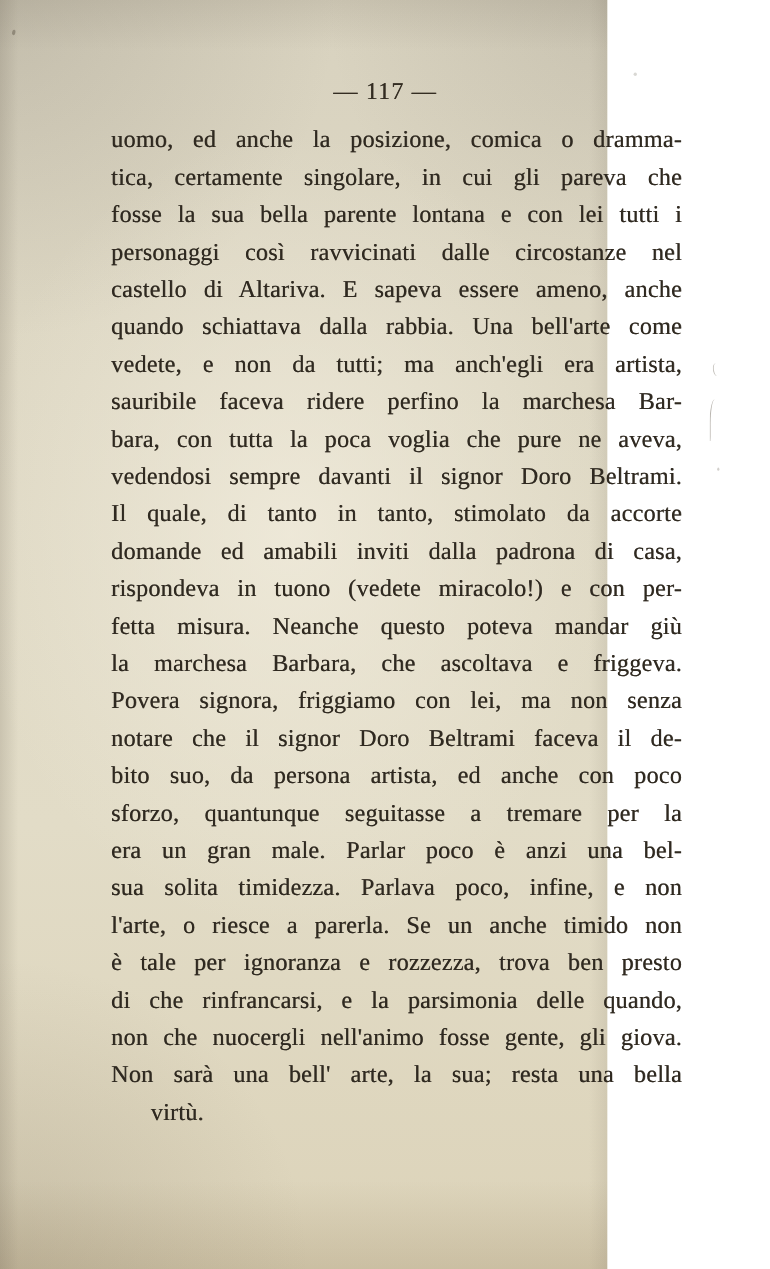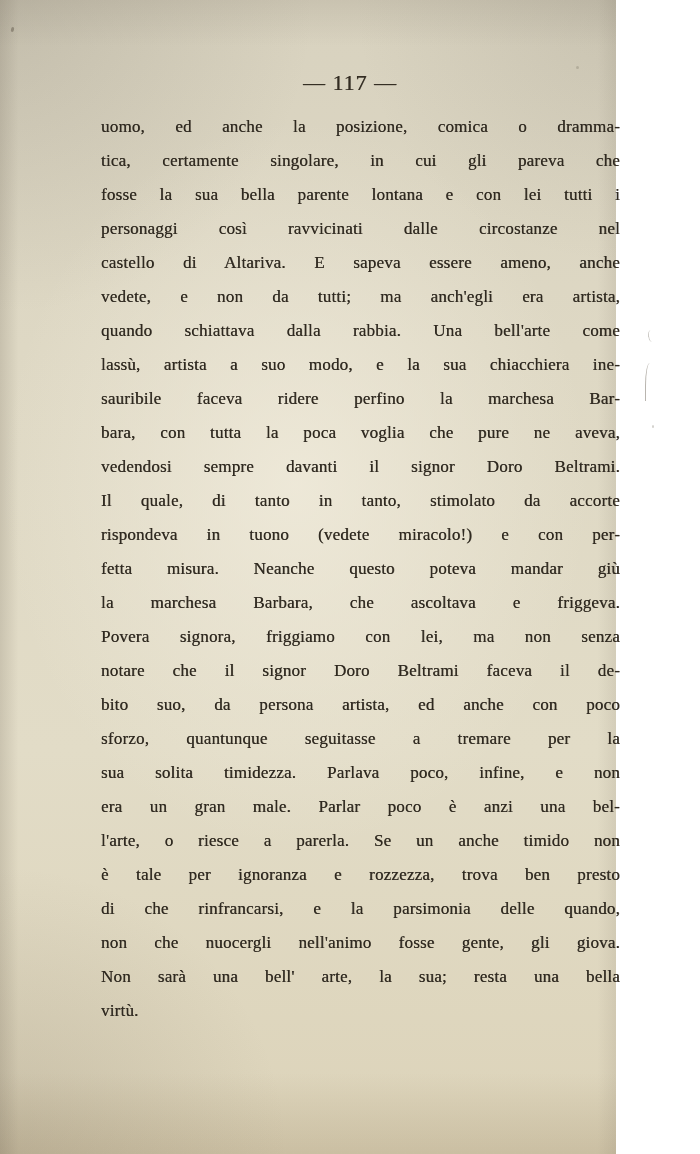--- a/index.html
+++ b/index.html
@@ -7,21 +7,21 @@
     padding: 0;
   }
   body {
     width: 700px;
     height: 1154px;
     overflow: hidden;
     font-family: "Liberation Serif", "DejaVu Serif", serif;
   }
   .scan-page {
     position: relative;
-    width: 616px;
+    width: 552px;
     height: 1154px;
     background-color: #ddd6c1;
     background-image:
       radial-gradient(ellipse 420px 520px at 48% 42%, rgba(242,237,222,0.75) 0%, rgba(242,237,222,0) 70%),
       radial-gradient(circle at 0% 0%, rgba(118,112,100,0.22), transparent 24%),
       radial-gradient(circle at 100% 0%, rgba(118,112,100,0.16), transparent 20%),
       radial-gradient(circle at 0% 100%, rgba(120,108,88,0.22), transparent 22%),
       linear-gradient(to right, rgba(110,100,85,0.20) 0%, rgba(110,100,85,0) 3%),
       linear-gradient(to left, rgba(110,100,85,0.12) 0%, rgba(110,100,85,0) 3%),
       linear-gradient(to bottom, rgba(110,100,85,0.14) 0%, rgba(110,100,85,0) 4%),
@@ -40,36 +40,37 @@
     line-height: 26px;
     letter-spacing: 1px;
     color: #332c22;
     text-shadow: 0.35px 0 rgba(46,40,30,0.75);
   }
   .page-text {
     position: absolute;
     top: 110px;
     left: 101px;
     width: 519px;
-    font-size: 17px;
+    font-size: 22px;
     color: #2f2920;
     text-shadow: 0.35px 0 rgba(46,40,30,0.72);
     word-spacing: 0.10em;
     letter-spacing: 0.2px;
   }
   .page-text .line {
     height: 34px;
     line-height: 34px;
     white-space: nowrap;
     text-align: justify;
     text-align-last: justify;
   }
   .page-text .line.last {
     text-align: center;
     text-align-last: left;
+    margin-left: 36px;
   }
   
   .speck {
     position: absolute;
     background: rgba(90,82,68,0.45);
     border-radius: 50%;
   }
   .speck.s1 { left: 11px;  top: 27px;  width: 3px; height: 5px; transform: rotate(15deg); }
   .speck.s2 { left: 576px; top: 66px;  width: 3px; height: 3px; opacity: .5; }
   .speck.s3 { left: 652px; top: 425px; width: 2px; height: 3px; opacity: .6; }
@@ -103,36 +104,36 @@
   <div class="page-header">
     <span>— 117 —</span>
   </div>
 
   <div class="page-text">
       <div class="line">uomo, ed anche la posizione, comica o dramma-</div>
       <div class="line">tica, certamente singolare, in cui gli pareva che</div>
       <div class="line">fosse la sua bella parente lontana e con lei tutti i</div>
       <div class="line">personaggi così ravvicinati dalle circostanze nel</div>
       <div class="line">castello di Altariva. E sapeva essere ameno, anche</div>
+      <div class="line">quando schiattava dalla rabbia. Una bell'arte come</div>
       <div class="line">vedete, e non da tutti; ma anch'egli era artista,</div>
-      <div class="line">quando schiattava dalla rabbia. Una bell'arte come</div>
-      <div class="line">lassù, artista a suo modo, e la sua chiacchiera ine-</div>
       <div class="line">sauribile faceva ridere perfino la marchesa Bar-</div>
       <div class="line">bara, con tutta la poca voglia che pure ne aveva,</div>
       <div class="line">vedendosi sempre davanti il signor Doro Beltrami.</div>
       <div class="line">Il quale, di tanto in tanto, stimolato da accorte</div>
+      <div class="line">domande ed amabili inviti dalla padrona di casa,</div>
       <div class="line">rispondeva in tuono (vedete miracolo!) e con per-</div>
       <div class="line">fetta misura. Neanche questo poteva mandar giù</div>
       <div class="line">la marchesa Barbara, che ascoltava e friggeva.</div>
       <div class="line">Povera signora, friggiamo con lei, ma non senza</div>
       <div class="line">notare che il signor Doro Beltrami faceva il de-</div>
       <div class="line">bito suo, da persona artista, ed anche con poco</div>
       <div class="line">sforzo, quantunque seguitasse a tremare per la</div>
+      <div class="line">era un gran male. Parlar poco è anzi una bel-</div>
       <div class="line">sua solita timidezza. Parlava poco, infine, e non</div>
-      <div class="line">era un gran male. Parlar poco è anzi una bel-</div>
       <div class="line">l'arte, o riesce a parerla. Se un anche timido non</div>
       <div class="line">è tale per ignoranza e rozzezza, trova ben presto</div>
       <div class="line">di che rinfrancarsi, e la parsimonia delle quando,</div>
       <div class="line">non che nuocergli nell'animo fosse gente, gli giova.</div>
       <div class="line">Non sarà una bell' arte, la sua; resta una bella</div>
       <div class="line last">virtù.</div>
     </div>
 
   <span class="speck s1"></span>
   <span class="speck s2"></span>

